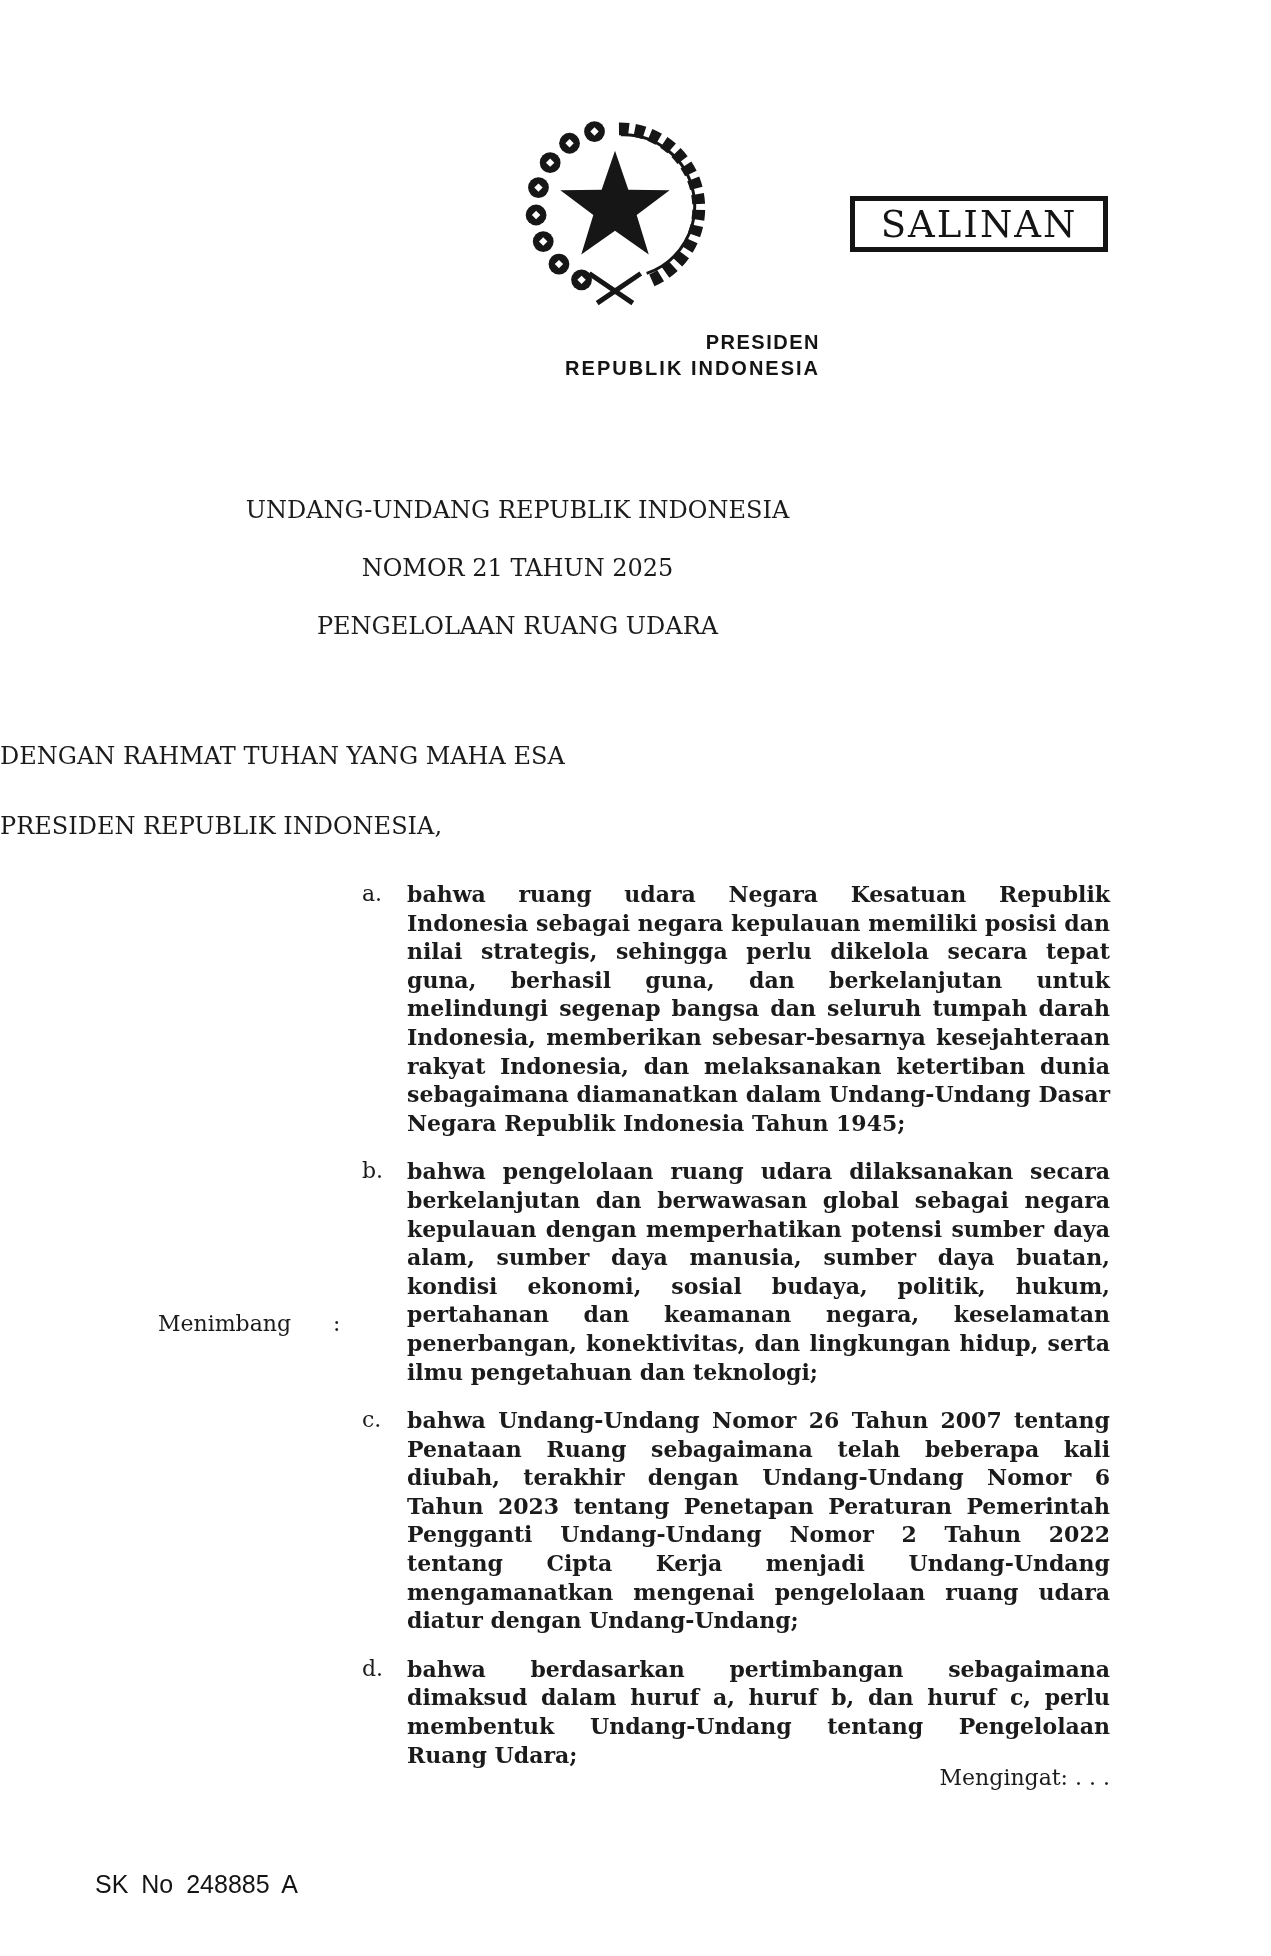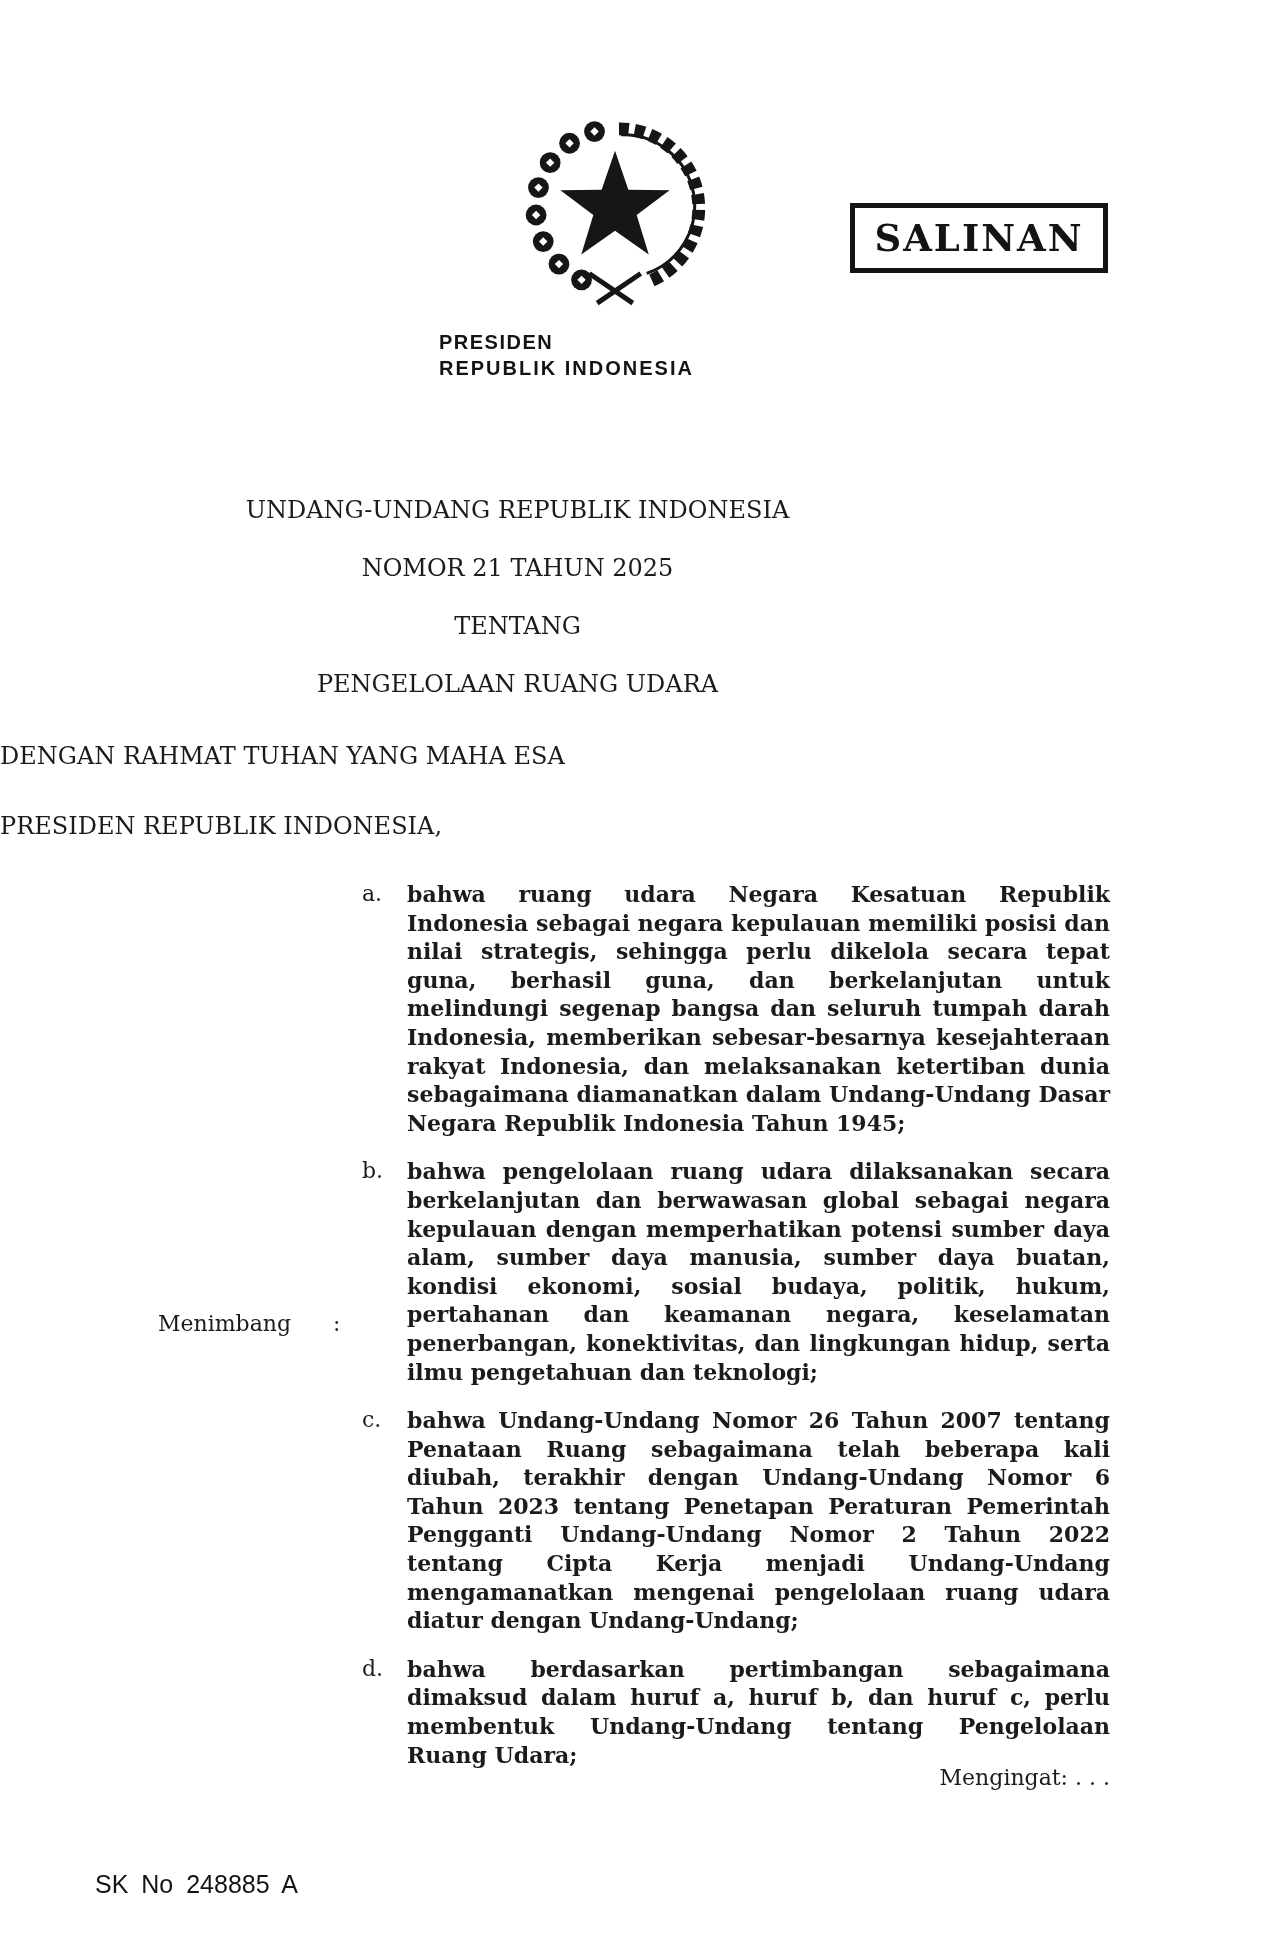--- a/index.html
+++ b/index.html
@@ -12,30 +12,30 @@
     font-family:"DejaVu Serif", serif;
     margin:0 auto;
     overflow:hidden;
   }
   .abs { position:absolute; }
 
   
   .emblem { left:516px; top:116px; width:198px; height:200px; }
 
   
-  .letterhead { left:439px; top:330px; width:400px; text-align:left;
+  .letterhead { left:420px; top:330px; width:400px; text-align:right;
     font-family:"Liberation Sans", sans-serif; font-weight:bold;
     font-size:20px; line-height:24px; letter-spacing:1.5px; color:#141414; }
   .letterhead .lh2 { letter-spacing:2px; margin-top:2px; }
 
   
-  .stamp { left:850px; top:203px; width:258px; height:70px;
+  .stamp { left:850px; top:196px; width:258px; height:56px;
     border:5px solid #141414;
     display:flex; align-items:center; justify-content:center;
-    font-weight:bold; font-size:37px; letter-spacing:2px; color:#141414; }
+    font-weight:normal; font-size:37px; letter-spacing:2px; color:#141414; }
 
   
   .title-block { left:0; top:496px; width:1035px; text-align:center;
     font-size:24px; line-height:28px; }
   .title-block .tline { margin-bottom:30px; }
 
   
   .invocation { left:0; top:742px; width:1271px; font-size:24px; }
   .issuer     { left:0; top:812px; width:1271px; text-align:left; font-size:24px; }
 
@@ -98,21 +98,20 @@
   <div class="abs letterhead">
     <div class="lh1">PRESIDEN</div>
     <div class="lh2">REPUBLIK INDONESIA</div>
   </div>
 
   <div class="abs stamp">SALINAN</div>
 
   <div class="abs title-block">
     <div class="tline">UNDANG-UNDANG REPUBLIK INDONESIA</div>
     <div class="tline">NOMOR 21 TAHUN 2025</div>
-    <div class="tline">TENTANG</div>
     <div class="tline">PENGELOLAAN RUANG UDARA</div>
   </div>
 
   <div class="abs invocation">DENGAN RAHMAT TUHAN YANG MAHA ESA</div>
   <div class="abs issuer">PRESIDEN REPUBLIK INDONESIA,</div>
 
   <div class="abs considerations">
     <div class="cons-label">Menimbang</div>
     <div class="cons-colon">:</div>
     <div class="cons-items">

